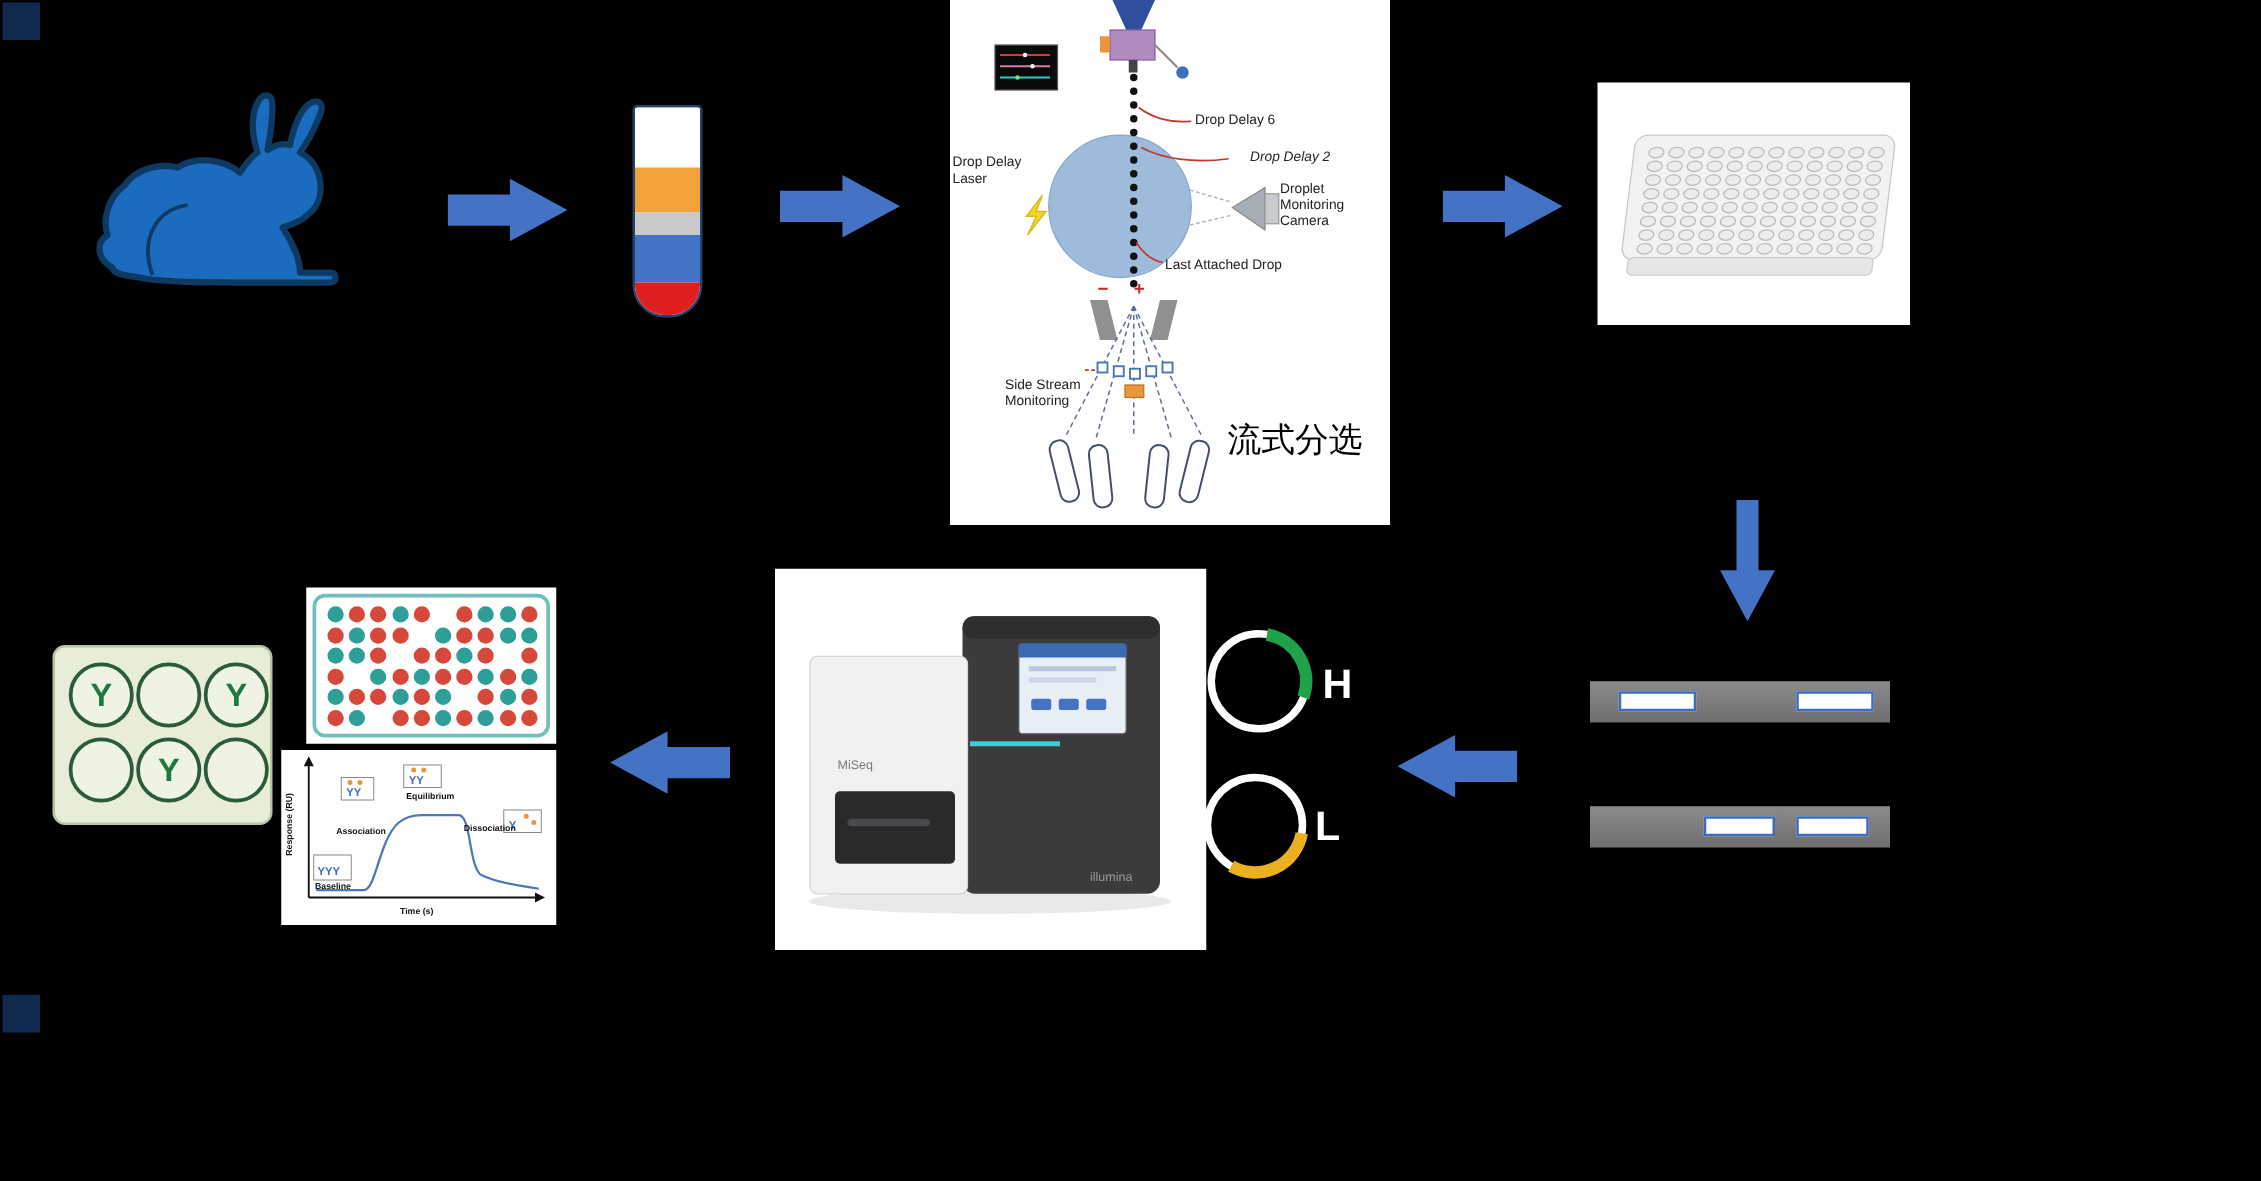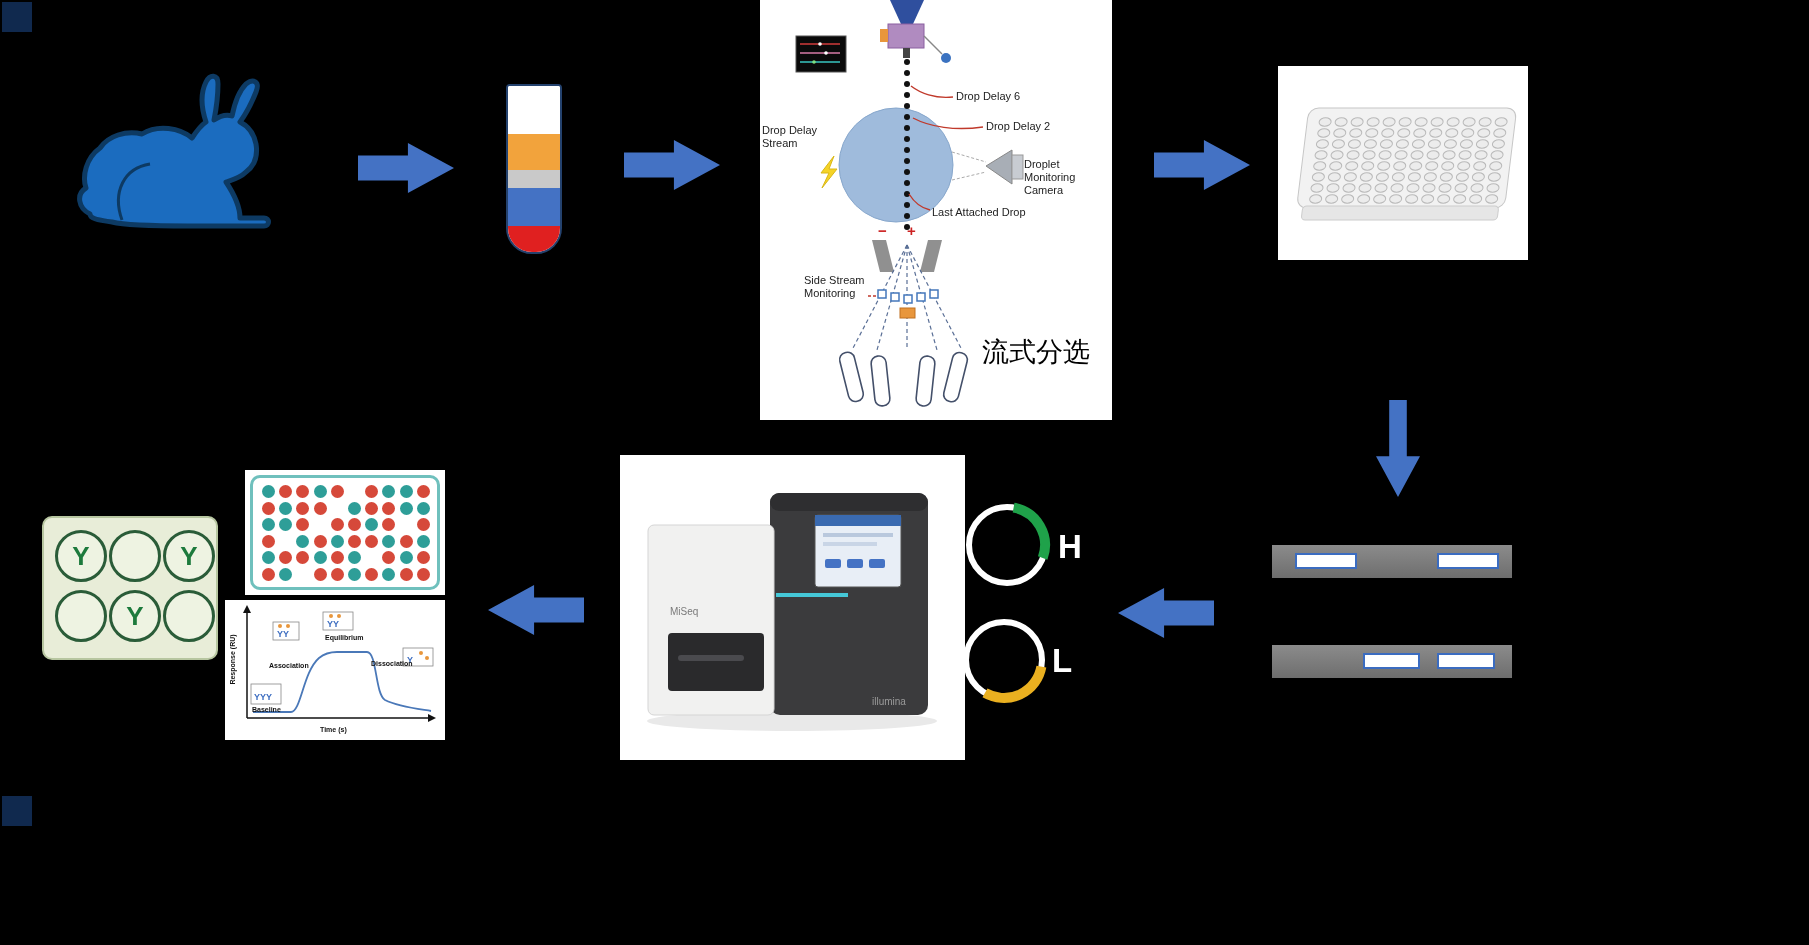--- a/index.html
+++ b/index.html
@@ -162,28 +162,28 @@
       <rect x="140" y="308" width="15" height="10" fill="#e8963c" stroke="#c07020"></rect>
 
       <g fill="none" stroke="#44506a" stroke-width="1.6">
         <rect x="84" y="352" width="15" height="50" rx="7" transform="rotate(-14 91 377)"></rect>
         <rect x="113" y="356" width="15" height="50" rx="7" transform="rotate(-6 120 381)"></rect>
         <rect x="158" y="356" width="15" height="50" rx="7" transform="rotate(6 165 381)"></rect>
         <rect x="188" y="352" width="15" height="50" rx="7" transform="rotate(14 195 377)"></rect>
       </g>
     </svg>
     <div class="flow-label" style="left:2px;top:124px;width:62px;">Drop Delay
-Stream</div>
+Laser</div>
     <div class="flow-label" style="left:196px;top:90px;">Drop Delay 6</div>
-    <div class="flow-label" style="left:226px;top:120px;">Drop Delay 2</div>
-    <div class="flow-label" style="left:264px;top:158px;width:75px;">Droplet
+    <div class="flow-label" style="left:240px;top:120px;font-style:italic;">Drop Delay 2</div>
+    <div class="flow-label" style="left:264px;top:145px;width:75px;">Droplet
 Monitoring
 Camera</div>
     <div class="flow-label" style="left:172px;top:206px;">Last Attached Drop</div>
-    <div class="flow-label" style="left:44px;top:274px;width:72px;">Side Stream
+    <div class="flow-label" style="left:44px;top:302px;width:72px;">Side Stream
 Monitoring</div>
     <div class="flow-caption" style="left:222px;top:334px;">流式分选</div>
   </div>
 
   <div class="arrow arrow-right" style="left:1154px;top:140px;width:96px;height:50px;"></div>
 
   <div class="panel" style="left:1278px;top:66px;width:250px;height:194px;">
     <svg width="250" height="194" viewBox="0 0 250 194">
       <g transform="skewX(-7) translate(22,0)">
         <rect x="14" y="42" width="208" height="100" rx="10" fill="#f2f2f2" stroke="#c6c6c6"></rect>

